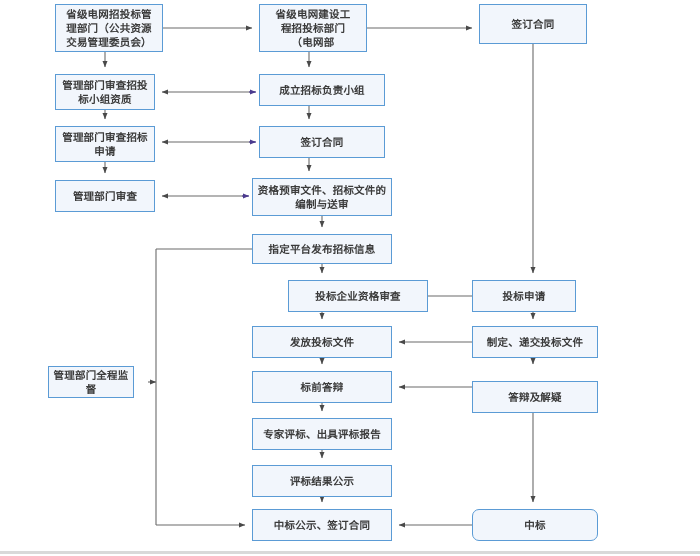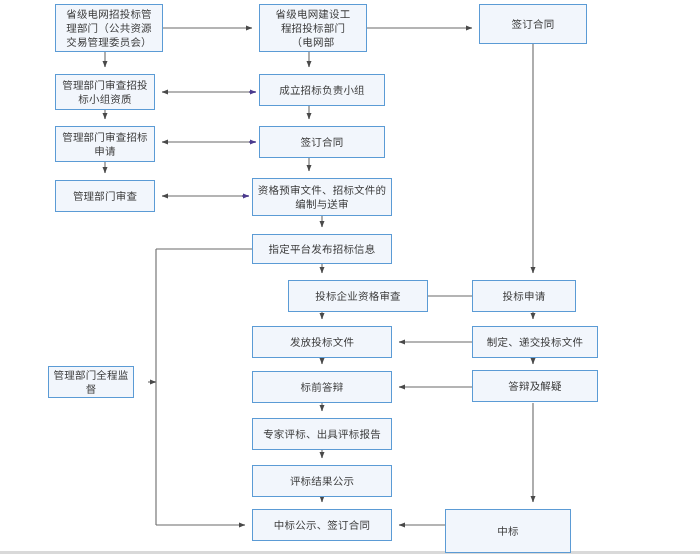--- a/index.html
+++ b/index.html
@@ -34,20 +34,21 @@
     color: #3b3b3b;
     font-size: 10.5px;
     line-height: 14px;
     letter-spacing: 0.2px;
     display: flex;
     align-items: center;
     justify-content: center;
     text-align: center;
     overflow: hidden;
     z-index: 2;
+    font-weight: bold;
   }
   .node .node-text {
     display: block;
     width: 100%;
     padding: 0 3px;
     box-sizing: border-box;
     white-space: pre-line;
   }
   .bottom-rule {
     position: absolute;
@@ -198,33 +199,33 @@
   <div class="node" style="left:472px; top:326px; width:126px; height:32px;">
       <span class="node-text">制定、递交投标文件</span>
     </div>
 
   <div class="node" style="left:48px;  top:366px; width:86px; height:32px;">
       <span class="node-text">管理部门全程监督</span>
     </div>
   <div class="node" style="left:252px; top:371px; width:140px; height:32px;">
       <span class="node-text">标前答辩</span>
     </div>
-  <div class="node" style="left:472px; top:370px; width:126px; height:32px;">
+  <div class="node" style="left:472px; top:381px; width:126px; height:32px;">
       <span class="node-text">答辩及解疑</span>
     </div>
 
   <div class="node" style="left:252px; top:418px; width:140px; height:32px;">
       <span class="node-text">专家评标、出具评标报告</span>
     </div>
   <div class="node" style="left:252px; top:465px; width:140px; height:32px;">
       <span class="node-text">评标结果公示</span>
     </div>
 
   <div class="node" style="left:252px; top:509px; width:140px; height:32px;">
       <span class="node-text">中标公示、签订合同</span>
     </div>
-  <div class="node" style="left:445px; top:509px; width:126px; height:44px;">
+  <div class="node" style="left:472px; top:509px; width:126px; height:32px;border-radius:7px;">
       <span class="node-text">中标</span>
     </div>
 
   <div class="bottom-rule" style="top:551px;"></div>
 
 </div>
 
 </body></html>

